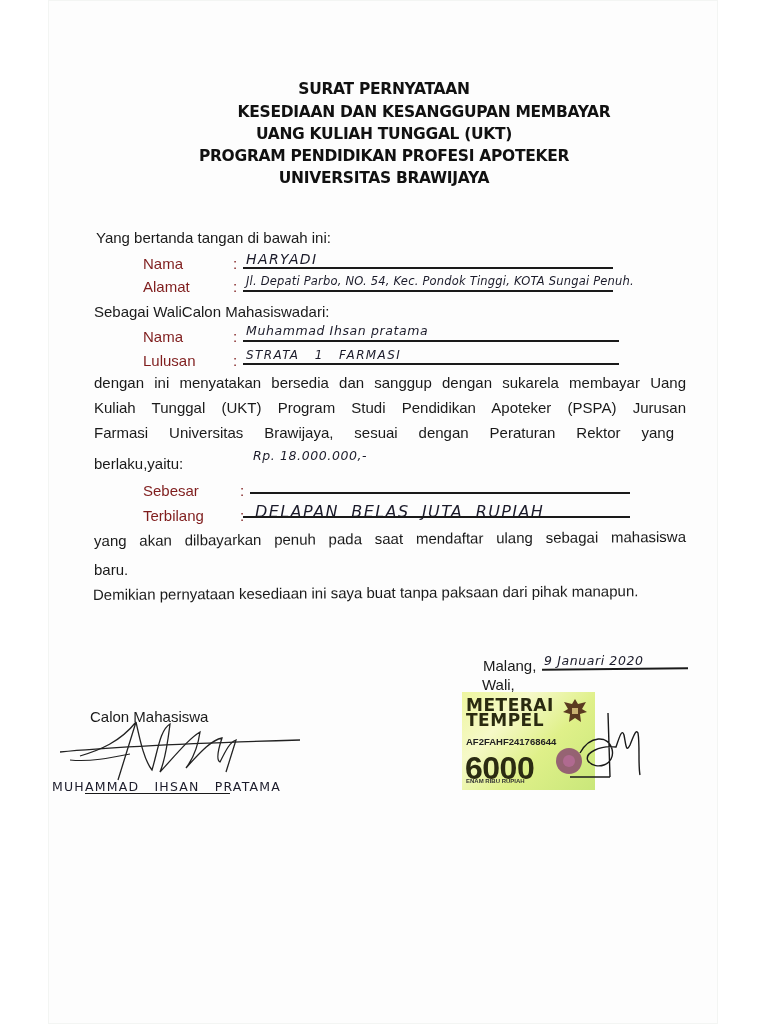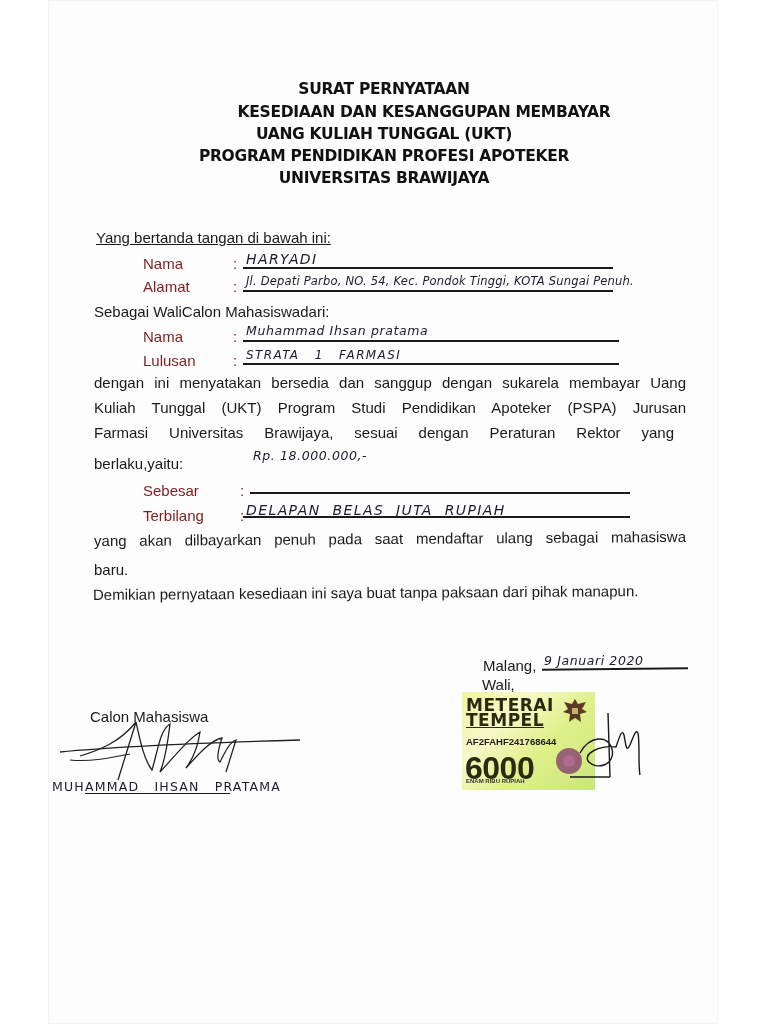--- a/index.html
+++ b/index.html
@@ -52,21 +52,21 @@
 <body>
 
 <div class="page"></div>
 
 <div class="title-line" style="top:80px;">SURAT PERNYATAAN</div>
 <div class="title-line" style="top:103px;padding-left:40px;">KESEDIAAN DAN KESANGGUPAN MEMBAYAR</div>
 <div class="title-line" style="top:125px;text-align:center;">UANG KULIAH TUNGGAL (UKT)</div>
 <div class="title-line" style="top:147px;">PROGRAM PENDIDIKAN PROFESI APOTEKER</div>
 <div class="title-line" style="top:169px;">UNIVERSITAS BRAWIJAYA</div>
 
-<div class="abs body-text" style="left:96px; top:229px;text-decoration:underline;">Yang bertanda tangan di bawah ini:</div>
+<div class="abs body-text" style="left:96px; top:229px;">Yang bertanda tangan di bawah ini:</div>
 
 <div class="abs label" style="left:143px; top:255px;">Nama</div>
 <div class="abs label" style="left:233px; top:255px;">:</div>
 <div class="abs hand hand-caps" style="left:246px; top:251px; font-size:14px;">HARYADI</div>
 <div class="rule" style="left:243px; top:267px; width:370px;"></div>
 
 <div class="abs label" style="left:143px; top:278px;">Alamat</div>
 <div class="abs label" style="left:233px; top:278px;">:</div>
 <div class="abs hand" style="left:246px; top:274px; font-size:11.5px; letter-spacing:0.2px;">Jl. Depati Parbo, NO. 54, Kec. Pondok Tinggi, KOTA Sungai Penuh.</div>
 <div class="rule" style="left:243px; top:290px; width:370px;"></div>
@@ -88,21 +88,21 @@
 <div class="justify-line" style="top:424px; width:580px;">Farmasi Universitas Brawijaya, sesuai dengan Peraturan Rektor yang</div>
 <div class="abs body-text" style="left:94px; top:455px;">berlaku,yaitu:</div>
 
 <div class="abs label" style="left:143px; top:482px;">Sebesar</div>
 <div class="abs label" style="left:240px; top:482px;">:</div>
 <div class="abs hand" style="left:253px; top:448px;">Rp. 18.000.000,-</div>
 <div class="rule" style="left:250px; top:492px; width:380px;"></div>
 
 <div class="abs label" style="left:143px; top:507px;">Terbilang</div>
 <div class="abs label" style="left:240px; top:507px;">:</div>
-<div class="abs hand hand-caps" style="left:246px; top:502px; font-size:14px; word-spacing:6px;">DELAPAN BELAS JUTA RUPIAH</div>
+<div class="abs hand hand-caps" style="left:255px; top:502px; font-size:16px; word-spacing:6px;">DELAPAN BELAS JUTA RUPIAH</div>
 <div class="rule" style="left:243px; top:516px; width:387px;"></div>
 
 <div class="justify-line" style="top:530px; width:592px; transform:rotate(-0.4deg);">yang akan dilbayarkan penuh pada saat mendaftar ulang sebagai mahasiswa</div>
 <div class="abs body-text" style="left:94px; top:561px;">baru.</div>
 
 <div class="abs body-text" style="left:93px; top:586px; transform:rotate(-0.4deg); transform-origin:left;">Demikian pernyataan kesediaan ini saya buat tanpa paksaan dari pihak manapun.</div>
 
 <div class="abs body-text" style="left:483px; top:657px;">Malang,</div>
 <div class="abs hand" style="left:544px; top:653px;">9 Januari 2020</div>
 <div class="rule" style="left:542px; top:668px; width:146px; transform:rotate(-0.5deg);"></div>
@@ -112,21 +112,21 @@
 <svg class="abs" style="left:40px; top:710px;" width="280" height="80">
   <path d="M20 42 C 60 38, 120 34, 260 30" stroke="#222" stroke-width="1.3" fill="none"></path>
   <path d="M40 46 C 60 40, 80 32, 96 12 L 78 70 M 96 12 C 100 30, 104 50, 112 60 C 118 40, 120 20, 130 14 C 128 30, 126 48, 120 62 C 140 40, 150 28, 160 22 C 158 36, 152 50, 146 58 C 162 40, 172 30, 182 28 C 178 40, 176 50, 180 52 C 186 40, 190 32, 196 30 L 186 62" stroke="#222" stroke-width="1.3" fill="none"></path>
   <path d="M30 50 C 50 52, 70 48, 90 44" stroke="#222" stroke-width="1.2" fill="none"></path>
 </svg>
 <div class="abs hand hand-caps" style="left:52px; top:779px; font-size:12.5px; font-style:normal; letter-spacing:1.2px; word-spacing:10px;">MUHAMMAD IHSAN PRATAMA</div>
 <div class="rule" style="left:85px; top:793px; width:145px; height:1.2px;"></div>
 
 <div class="stamp">
   <div class="stamp-title" style="top:3px;">METERAI</div>
-  <div class="stamp-title" style="top:18px; text-decoration:underline;">TEMPEL</div>
+  <div class="stamp-title" style="top:18px; ">TEMPEL</div>
   <div class="stamp-serial">AF2FAHF241768644</div>
   <div class="stamp-value">6000</div>
   <div class="stamp-words">ENAM RIBU RUPIAH</div>
   <svg class="garuda" viewBox="0 0 30 30">
     <path d="M15 3 L18 8 L26 6 L22 13 L27 16 L20 18 L21 26 L15 22 L9 26 L10 18 L3 16 L8 13 L4 6 L12 8 Z" fill="#5a3a20"></path>
     <rect x="12" y="12" width="6" height="6" fill="#c8b070"></rect>
   </svg>
   <svg class="flower" viewBox="0 0 34 34">
     <circle cx="17" cy="17" r="13" fill="#8a4a70" opacity="0.85"></circle>
     <circle cx="17" cy="17" r="6" fill="#b06a90"></circle>

